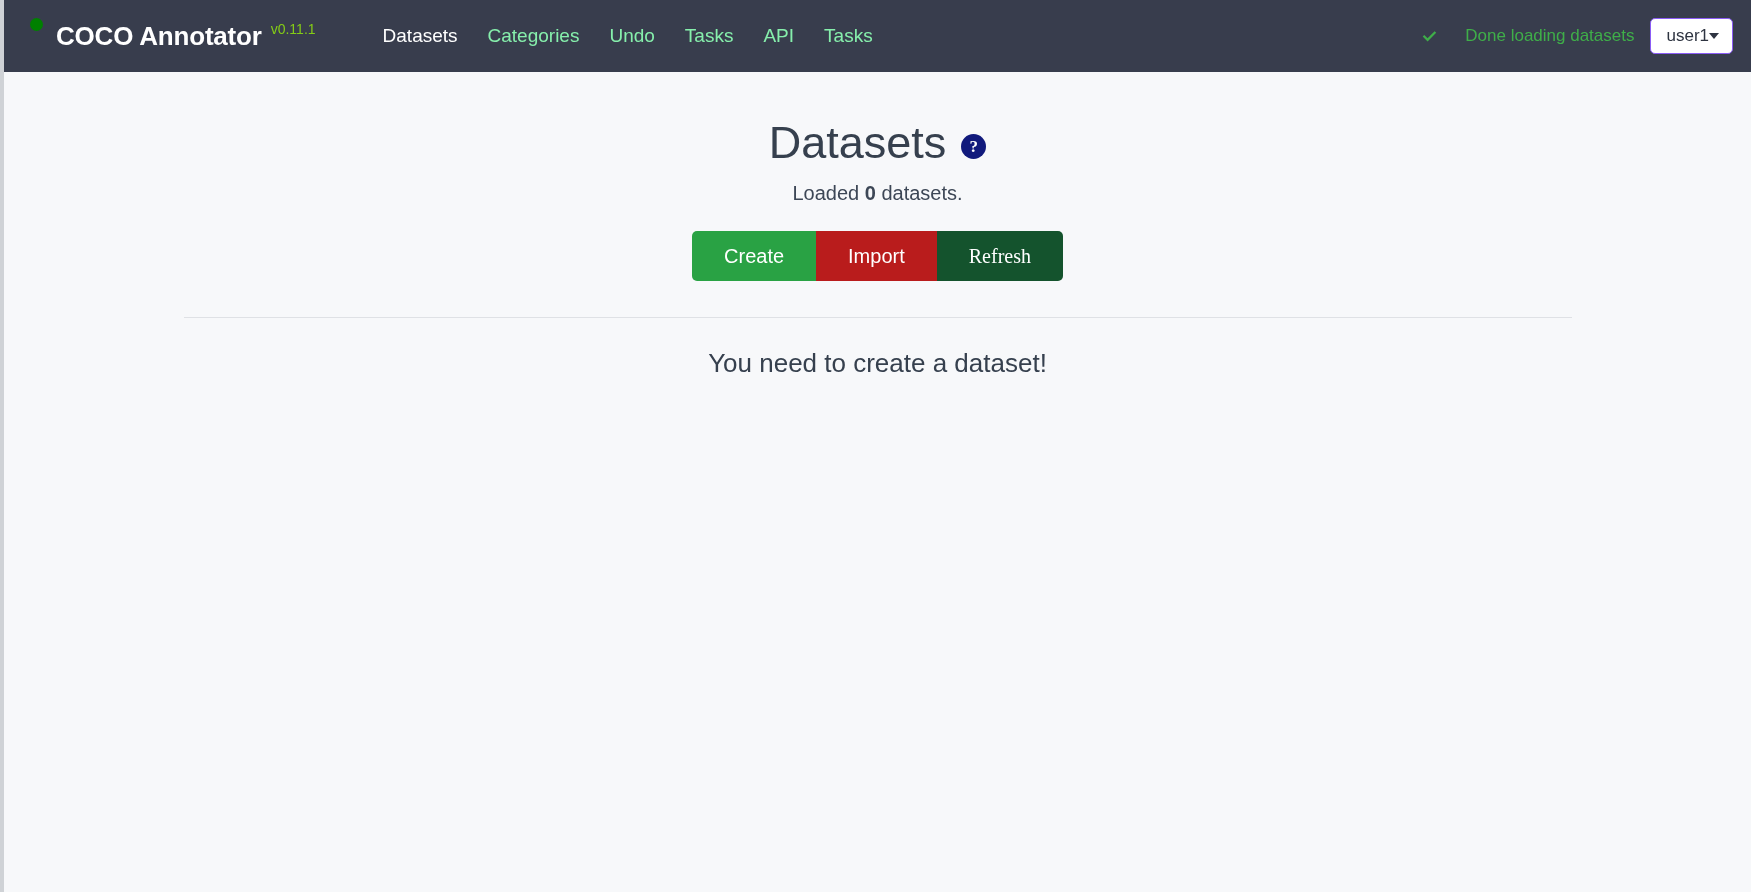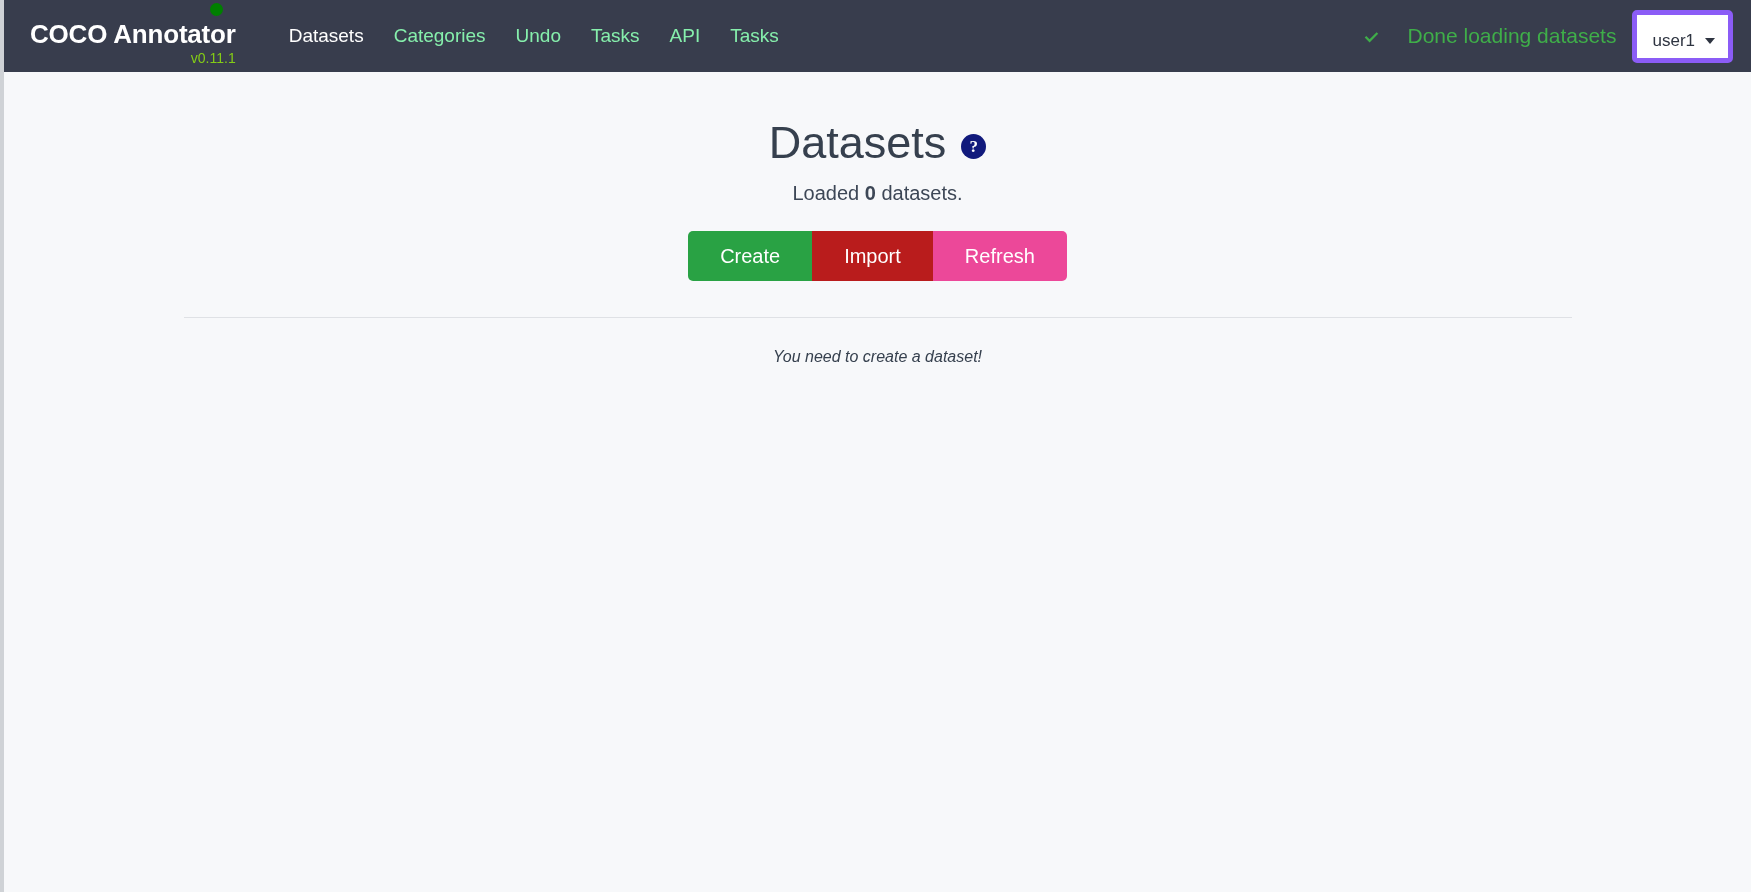--- a/index.html
+++ b/index.html
@@ -20,23 +20,22 @@
   .navbar {
     height: 72px;
     background: #383d4d;
     display: flex;
     align-items: center;
     padding: 0 18px 0 26px;
     width: 100%;
   }
   .brand-block {
     display: flex;
-    align-items: flex-end;
-    margin-right: 38px;
-    flex-direction: column;
+    align-items: flex-start;
+    margin-right: 52px;
   }
   .status-dot {
     width: 13px;
     height: 13px;
     border-radius: 50%;
     background: #008000;
     display: inline-block;
     margin-right: 13px;
     position: relative;
     top: -3px;
@@ -69,43 +68,42 @@
   }
   .nav-link.active { color: #ffffff; }
   .nav-right {
     margin-left: auto;
     display: flex;
     align-items: center;
     gap: 16px;
   }
   .load-status {
     color: #3fae49;
-    font-size: 21px;
+    font-size: 17px;
     display: flex;
     align-items: center;
     gap: 27px;
     white-space: nowrap;
   }
   .check-icon {
     display: inline-block;
     width: 17px;
     height: 17px;
     line-height: 1;
   }
   .user-btn {
     background: #ffffff;
     color: #2e3441;
-    border: 5px solid #8b5cf6;
+    border: 1px solid #8b5cf6;
     border-radius: 5px;
     font-size: 17px;
     font-family: "Liberation Sans", sans-serif;
-    padding: 16px 13px 7px 15px;
-    display: flex;
-    align-items: center;
-    gap: 10px;
+    padding: 7px 13px 7px 15px;
+    display: flex;
+    align-items: center;
     cursor: pointer;
   }
   .caret {
     width: 0; height: 0;
     border-left: 5.5px solid transparent;
     border-right: 5.5px solid transparent;
     border-top: 6.5px solid #2e3441;
     display: inline-block;
   }
 
@@ -160,34 +158,33 @@
     border: none;
     font-family: "Liberation Sans", sans-serif;
     font-size: 20px;
     color: #ffffff;
     padding: 13px 32px;
     cursor: pointer;
     line-height: 1.2;
   }
   .btn-create  { background: #29a244; }
   .btn-import  { background: #b91c1c; }
-  .btn-refresh { background: #ec4899; }
+  .btn-refresh { background: #14532d; font-family: Liberation Serif, serif; }
 
   .divider {
     width: 1388px;
     height: 1px;
     background: #dfe1e5;
     border: none;
     margin: 36px auto 0 auto;
   }
   .empty-msg {
     margin-top: 30px;
-    font-size: 16px;
+    font-size: 26px;
     color: #36404e;
-    font-style: italic;
   }
 </style>
 </head>
 <body>
 
 <div class="navbar">
 
   <div class="brand-block">
     <span class="status-dot"></span>
     <span class="brand-title">COCO Annotator</span>

